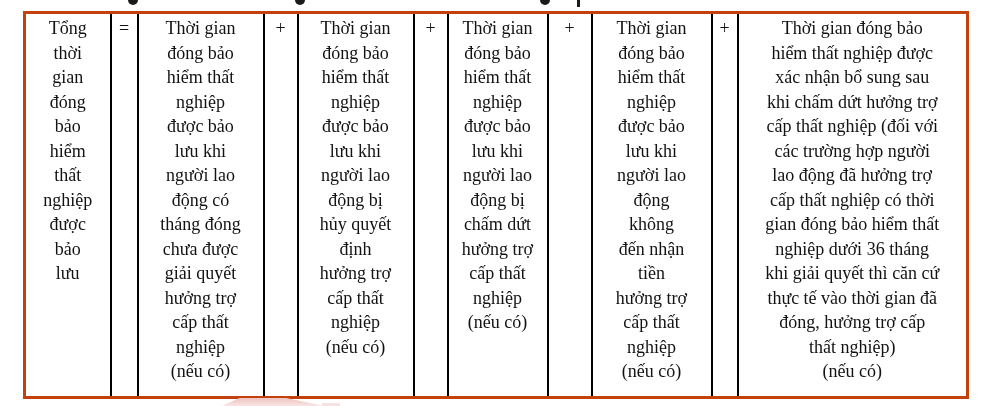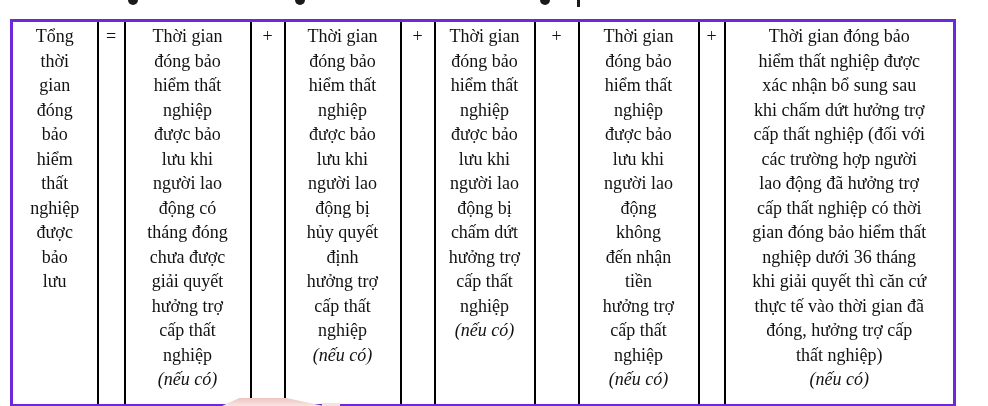--- a/index.html
+++ b/index.html
@@ -26,44 +26,42 @@
     width: 10px;
     height: 5px;
     border-radius: 0 0 5px 5px;
   }
   .remnant.stem {
     width: 3px;
     height: 7px;
   }
   table.formula {
     position: absolute;
-    left: 10px;
+    left: 23px;
     top: 11px;
     width: 943px;
     border-collapse: collapse;
     table-layout: fixed;
-    border: 3px solid #6d28d9;
-    margin-top: 8px;
+    border: 3px solid #c2410c;
   }
   table.formula td {
     border-left: 2px solid #000000;
     border-right: 2px solid #000000;
     vertical-align: top;
     height: 380px;
     padding: 2px 2px 0 2px;
     text-align: center;
     font-size: 18px;
     line-height: 24.5px;
     overflow: hidden;
   }
   td.term .cell-text {
     white-space: pre-line;
   }
   td.term .cell-note {
-    font-style: italic;
     white-space: pre-line;
   }
   td.op {
     padding-top: 126px;
     font-size: 19px;
   }
   
   .watermark {
     position: absolute;
     left: 222px;

